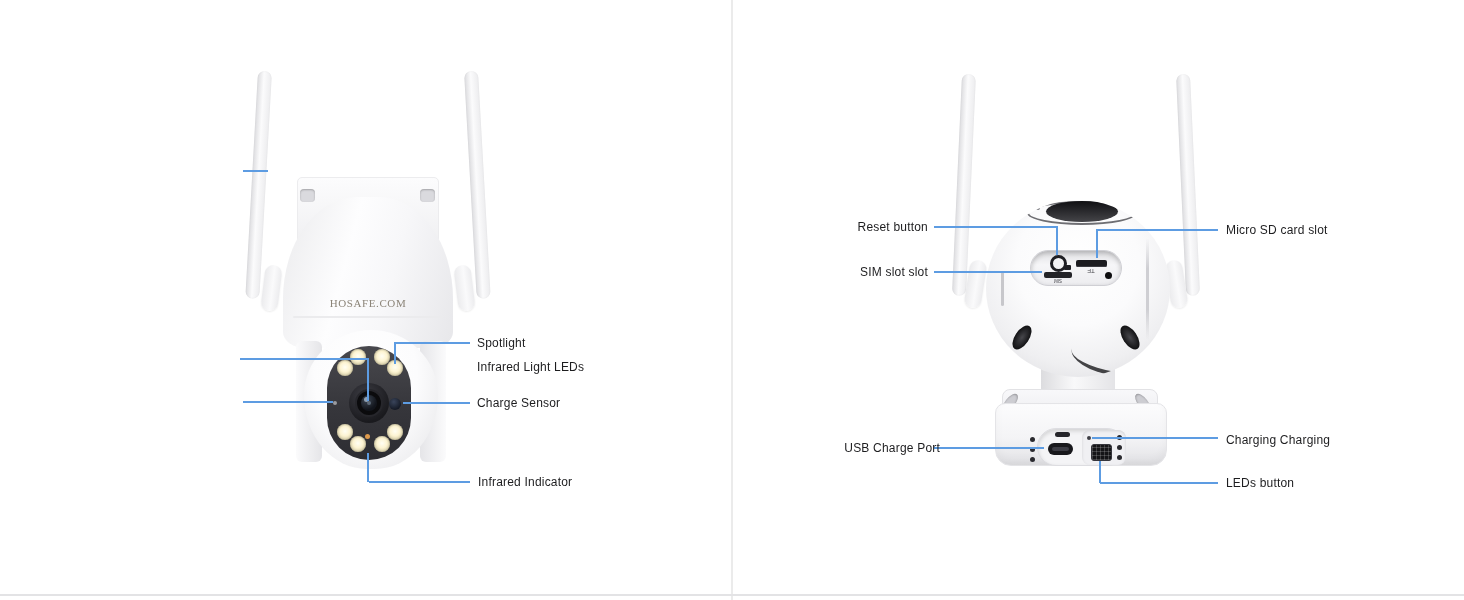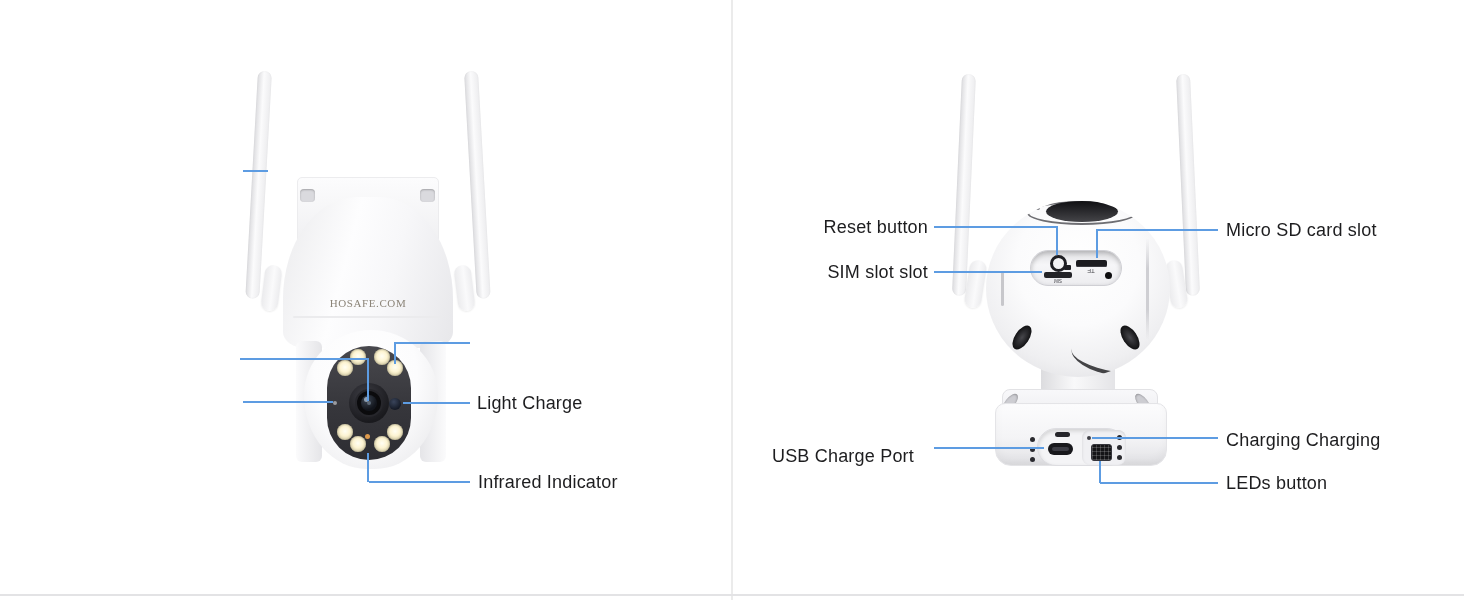--- a/index.html
+++ b/index.html
@@ -6,21 +6,21 @@
   .canvas{position:relative;width:1464px;height:600px;background:#ffffff;overflow:hidden;
           font-family:"Liberation Sans",sans-serif;}
   .canvas *{position:absolute;box-sizing:border-box;}
   :root{--line:#5d9ce2;--ink:#1d1d1f;}
 
   
   .h-line{height:2px;background:var(--line);}
   .v-line{width:2px;background:var(--line);}
 
   
-  .lbl{font-size:18px;font-weight:500;color:var(--ink);letter-spacing:.2px;
+  .lbl{font-size:12px;font-weight:500;color:var(--ink);letter-spacing:.2px;
        white-space:nowrap;transform:translateY(-50%);line-height:24px;}
   .lbl.ralign{text-align:right;}
 
   
   .white-part{background:linear-gradient(180deg,#fcfcfd,#efeff1);}
 
   
   .antenna{width:14px;height:228px;border-radius:7px;transform-origin:50% 0;
            background:linear-gradient(90deg,#dcdcdf,#fbfbfc 45%,#ececee);
            box-shadow:inset 0 0 2px rgba(0,0,0,.06);}
@@ -99,21 +99,25 @@
     <div class="h-line" style="left:243px;top:170px;width:25px;"></div>
     <div class="h-line" style="left:240px;top:358px;width:129px;"></div>
     <div class="v-line" style="left:367px;top:359px;height:42px;"></div>
     <div class="h-line" style="left:243px;top:401px;width:90px;"></div>
     <div class="h-line" style="left:394px;top:342px;width:76px;"></div>
     <div class="v-line" style="left:394px;top:343px;height:21px;"></div>
     <div class="h-line" style="left:403px;top:402px;width:67px;"></div>
     <div class="h-line" style="left:369px;top:481px;width:101px;"></div>
     <div class="v-line" style="left:367px;top:453px;height:29px;"></div>
 
-    <div class="lbl" style="left:477px;top:403px;">Light Charge</div>
+    <div class="lbl" style="left:477px;top:355px;">
+      <div style="position:static;">Spotlight</div>
+      <div style="position:static;">Infrared Light LEDs</div>
+    </div>
+    <div class="lbl" style="left:477px;top:403px;">Charge Sensor</div>
     <div class="lbl" style="left:478px;top:482px;">Infrared Indicator</div>
   </div>
 
   <div style="left:0;top:0;width:1464px;height:600px;">
 
     <div class="antenna" style="left:962px;top:74px;height:222px;transform:rotate(2.6deg);"></div>
     <div class="antenna" style="left:1176px;top:74px;height:222px;transform:rotate(-2.6deg);"></div>
     <div class="hinge" style="left:967px;top:260px;height:48px;transform:rotate(9deg);"></div>
     <div class="hinge" style="left:1168px;top:260px;height:48px;transform:rotate(-9deg);"></div>
 
@@ -189,18 +193,18 @@
     <div class="h-line" style="left:1096px;top:229px;width:122px;"></div>
     <div class="v-line" style="left:1096px;top:230px;height:28px;"></div>
     <div class="h-line" style="left:934px;top:447px;width:110px;"></div>
     <div class="h-line" style="left:1092px;top:437px;width:126px;"></div>
     <div class="h-line" style="left:1100px;top:482px;width:118px;"></div>
     <div class="v-line" style="left:1099px;top:461px;height:22px;"></div>
 
     <div class="lbl ralign" style="right:536px;top:227px;">Reset button</div>
     <div class="lbl ralign" style="right:536px;top:272px;">SIM slot slot</div>
     <div class="lbl" style="left:1226px;top:230px;">Micro SD card slot</div>
-    <div class="lbl ralign" style="right:550px;top:448px;margin-top:8px;">USB Charge Port</div>
+    <div class="lbl ralign" style="right:524px;top:448px;">USB Charge Port</div>
     <div class="lbl" style="left:1226px;top:440px;">Charging Charging</div>
     <div class="lbl" style="left:1226px;top:483px;">LEDs button</div>
   </div>
 
 </div>
 
 </body></html>

